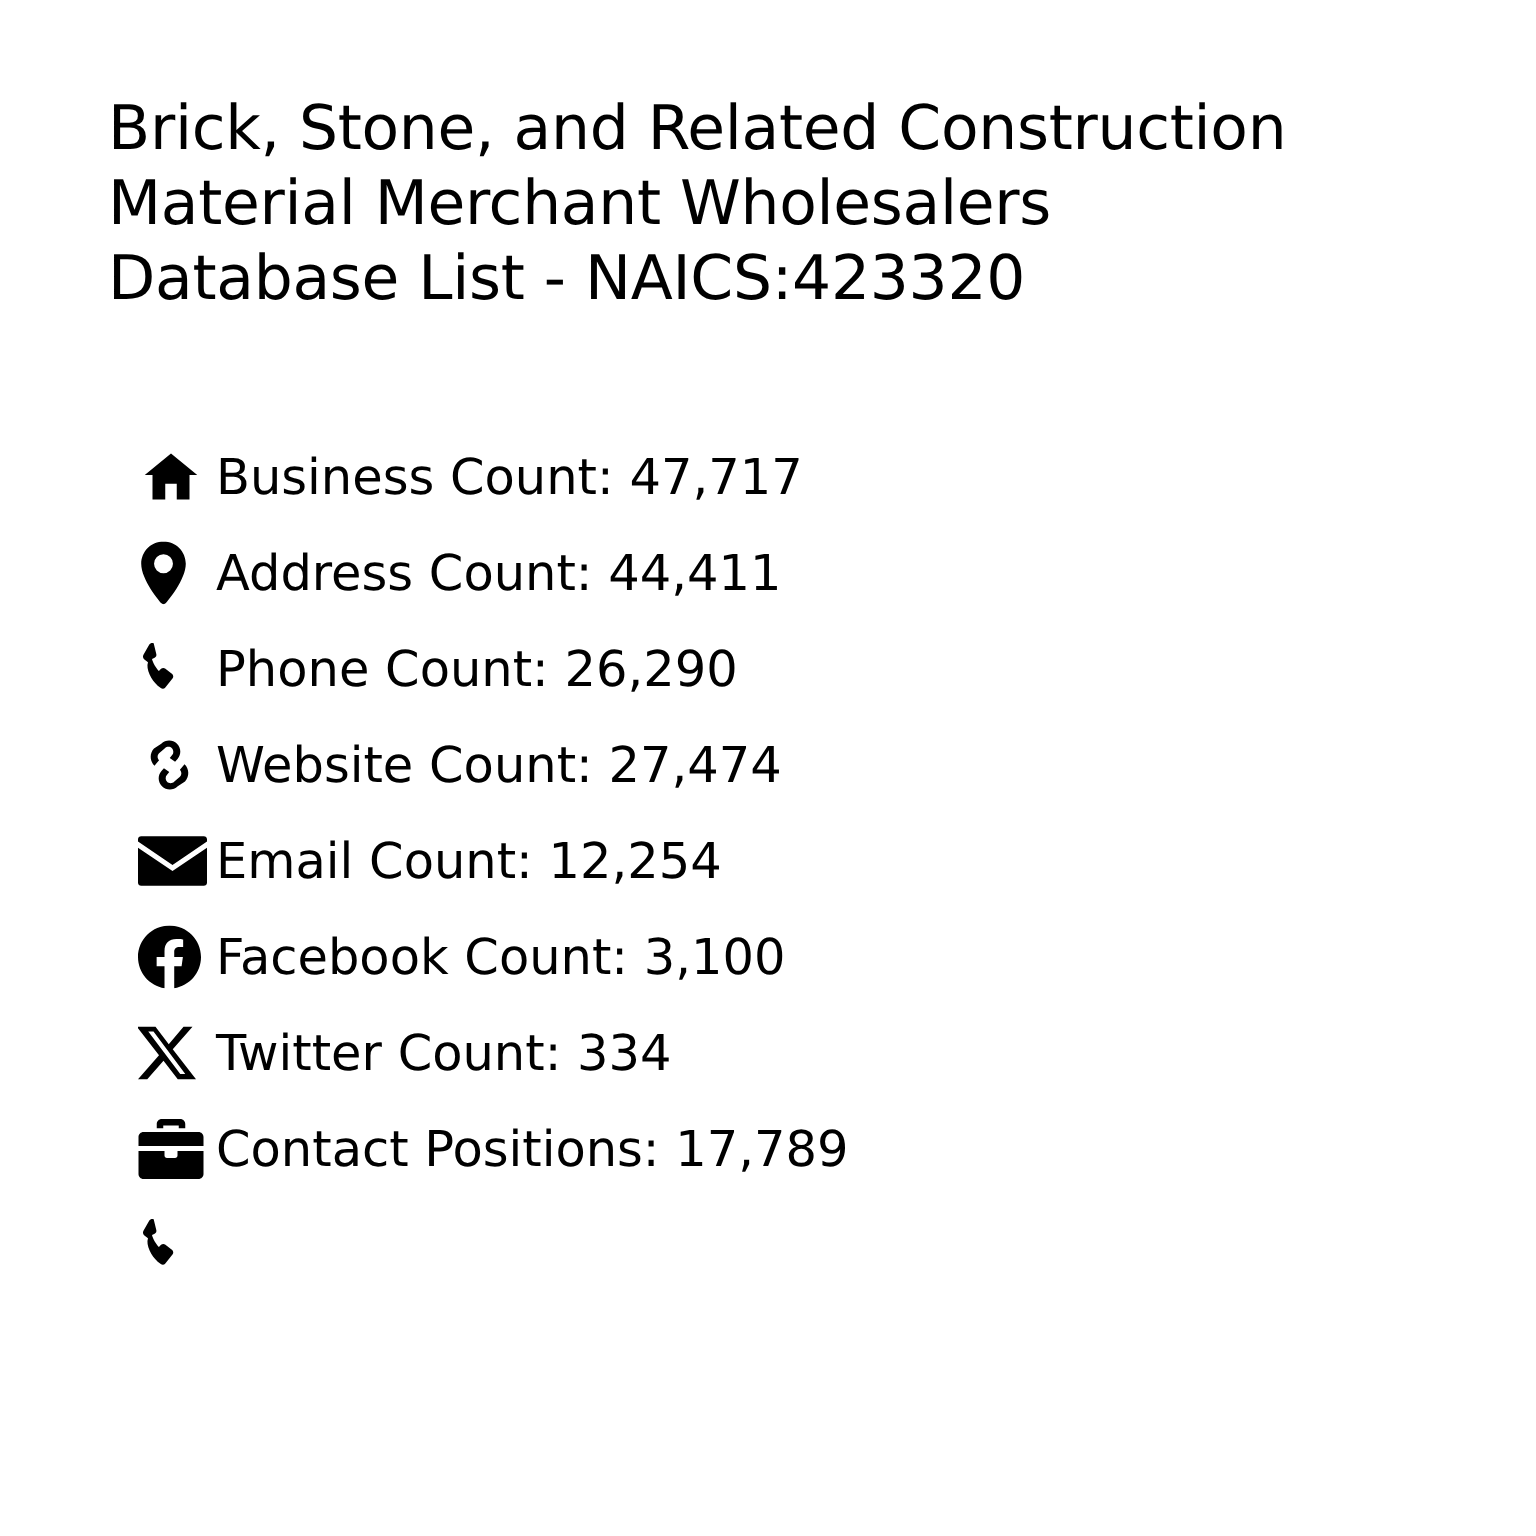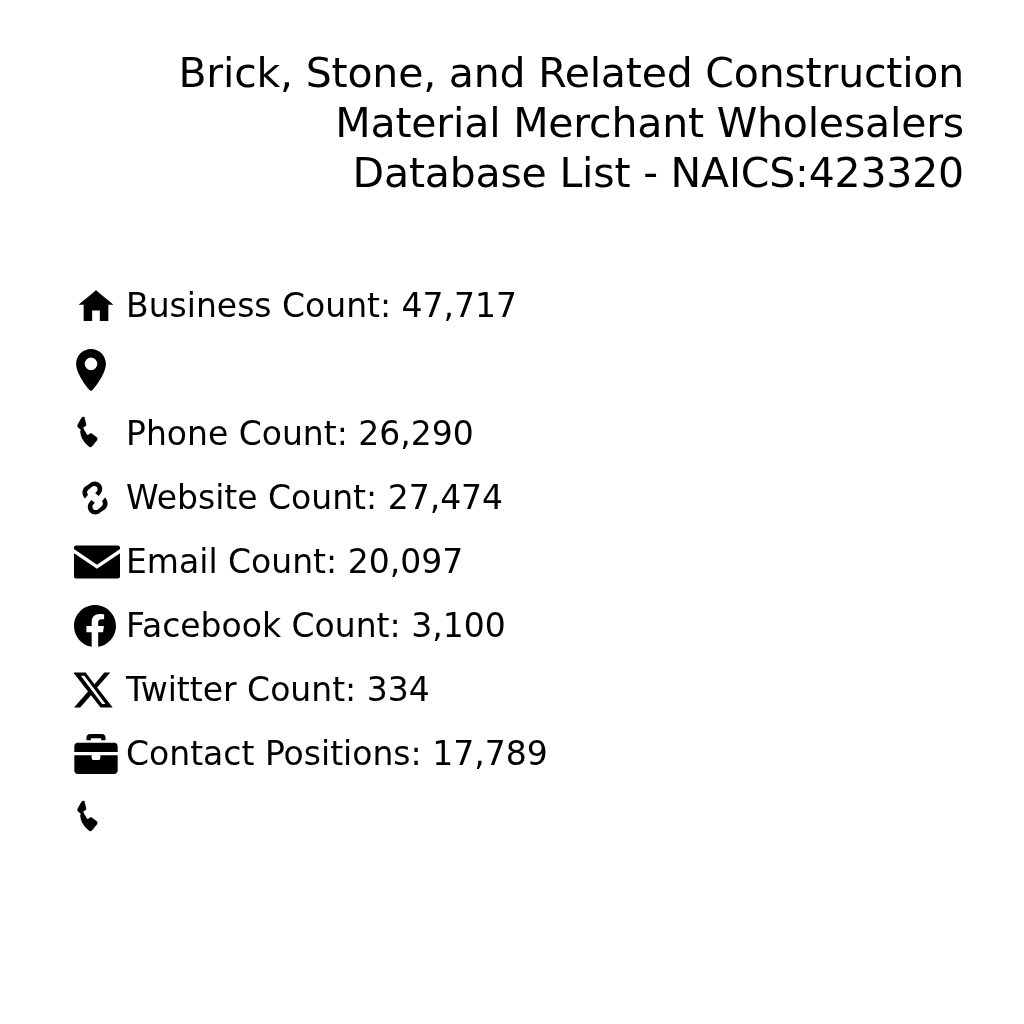--- a/index.html
+++ b/index.html
@@ -14,36 +14,36 @@
     color: #000000;
     overflow: hidden;
   }
   .page {
     width: 1024px;
     height: 1024px;
     position: relative;
     box-sizing: border-box;
   }
   .title {
-    margin: 0;
+    margin: 12px;
     padding: 48px 60px 0 60px;
-    text-align: right;
+    text-align: left;
     font-weight: 400;
     font-size: 41px;
     line-height: 50px;
     letter-spacing: -0.2px;
     color: #000000;
     white-space: pre-line;
   }
   .stats {
     margin: 0;
     padding: 0;
     list-style: none;
     position: absolute;
-    left: 74px;
+    left: 92px;
     top: 274px;
     width: 880px;
     text-align: right;
   }
   .stat-row {
     display: flex;
     align-items: center;
     height: 64px;
   }
   .stat-icon {
@@ -84,20 +84,21 @@
       </span>
       <span class="stat-label">Business Count: 47,717</span>
     </li>
 
     <li class="stat-row">
       <span class="stat-icon">
         <svg width="34" height="42" viewBox="0 0 20 26" fill="currentColor" aria-hidden="true">
           <path d="M10 0C4.9 0 .8 4.1.8 9.2c0 6.6 7.5 15.4 8.2 16.2.5.6 1.5.6 2 0 .7-.8 8.2-9.6 8.2-16.2C19.2 4.1 15.1 0 10 0zm0 13.1a3.9 3.9 0 1 1 0-7.8 3.9 3.9 0 0 1 0 7.8z"></path>
         </svg>
       </span>
+      <span class="stat-label">Address Count: 44,411</span>
     </li>
 
     <li class="stat-row">
       <span class="stat-icon">
         <svg width="38" height="40" viewBox="0 0 24 24" fill="currentColor" aria-hidden="true">
           <path d="M6.6 1.2c-.7-.3-1.5 0-1.9.6L2.3 6c-.4.7-.2 1.5.4 2l1.5 1.2c-1 2.8 1.5 7.7 4.1 9.8l1.3 1c.6.5 1.4.4 1.9-.2l3.1-3.9c.4-.5.3-1.3-.2-1.8l-3-2.3c-.5-.4-1.2-.3-1.7.1l-.9.9c-1.1-.9-2.6-3.6-2.9-5l1.1-.5c.6-.3.9-1 .7-1.6L6.6 1.2z"></path>
           <path d="M8.3 2.1 9.9 6c.3.8 0 1.7-.8 2.1l-.7.3c.5 1.2 1.6 3.1 2.4 3.9l.5-.5c.6-.6 1.6-.7 2.3-.1l3.3 2.5c.8.6.9 1.7.4 2.5l-3.2 4.1c-.7.9-2 1.1-2.9.4l-1.4-1.1C7 17.8 4.2 12.5 5.2 9.3L3.9 8.2c-.9-.7-1.1-1.9-.6-2.8L5.6 1c.6-.9 1.8-1.3 2.7-.9z" fill="none"></path>
         </svg>
       </span>
       <span class="stat-label">Phone Count: 26,290</span>
@@ -113,21 +114,21 @@
       <span class="stat-label">Website Count: 27,474</span>
     </li>
 
     <li class="stat-row">
       <span class="stat-icon">
         <svg width="46" height="34" viewBox="0 0 28 20" fill="currentColor" aria-hidden="true">
           <path d="M0 2.1 14 11.6 28 2.1V1.2C28 .5 27.4 0 26.7 0H1.3C.6 0 0 .5 0 1.2v.9z"></path>
           <path d="M14 14.1 0 4.6v14.2C0 19.5.6 20 1.3 20h25.4c.7 0 1.3-.5 1.3-1.2V4.6L14 14.1z"></path>
         </svg>
       </span>
-      <span class="stat-label">Email Count: 20,097</span>
+      <span class="stat-label">Email Count: 12,254</span>
     </li>
 
     <li class="stat-row">
       <span class="stat-icon">
         <svg width="42" height="42" viewBox="0 0 24 24" fill="currentColor" aria-hidden="true">
           <path d="M12 0C5.4 0 0 5.4 0 12c0 6 4.4 11 10.1 11.9v-8.4H7.1V12h3v-2.3c0-3 1.8-4.6 4.5-4.6 1.3 0 2.6.2 2.6.2v2.9h-1.5c-1.4 0-1.9.9-1.9 1.8V12h3.3l-.5 3.5h-2.8v8.4C19.6 23 24 18 24 12c0-6.6-5.4-12-12-12z"></path>
         </svg>
       </span>
       <span class="stat-label">Facebook Count: 3,100</span>
     </li>

